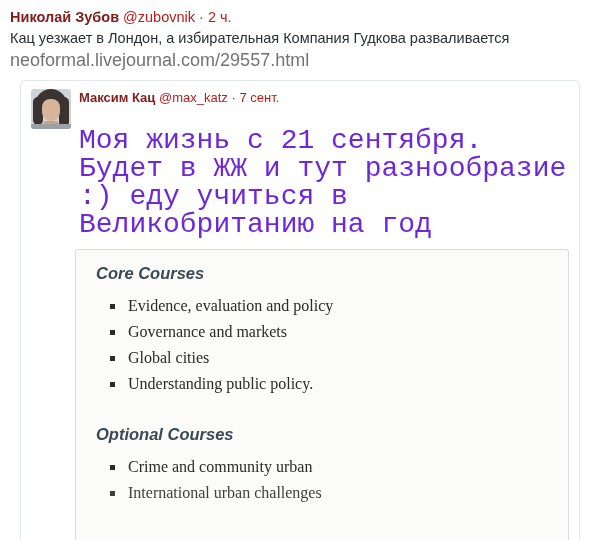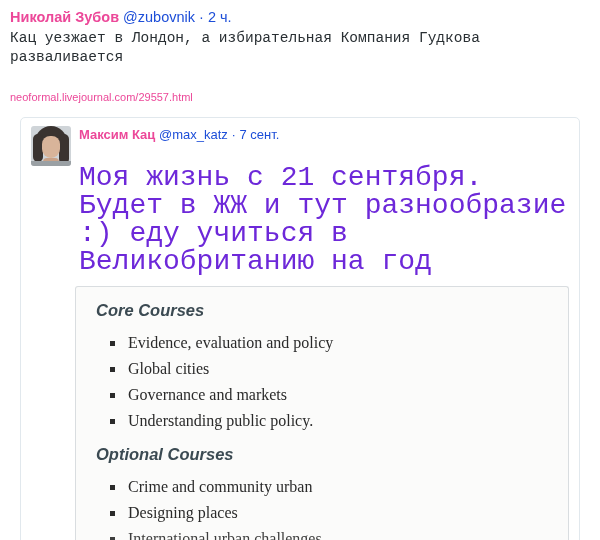--- a/index.html
+++ b/index.html
@@ -15,38 +15,37 @@
     padding:8px 10px 0 10px;
   }
   .tweet-head {
     font-size:14.5px;
     line-height:18px;
     margin-bottom:3px;
     white-space:nowrap;
   }
   .author-name {
     font-weight:bold;
-    color:#ec4899;
+    color:#7f1d1d;
   }
   .author-handle, .dot-sep, .timestamp {
-    color:#1d4ed8;
+    color:#b91c1c;
     font-weight:normal;
   }
   .tweet-text {
     font-size:14.5px;
     line-height:19px;
     color:#292f33;
-    margin-bottom:20px;
-    font-family:Liberation Mono, monospace;
+    margin-bottom:2px;
   }
   .tweet-link {
     display:block;
-    font-size:11px;
+    font-size:18px;
     line-height:20px;
-    color:#ec4899;
+    color:#737373;
     text-decoration:none;
   }
 
   
   .quote-card {
     margin:10px 10px 0 10px;
     border:1px solid #e1e8ed;
     border-radius:5px;
     background:#ffffff;
     overflow:hidden;
@@ -120,21 +119,21 @@
     font-family:"Liberation Serif", serif;
   }
   .embed-h {
     font-family:"Liberation Sans", sans-serif;
     font-weight:bold;
     font-size:16.5px;
     color:#3b4a52;
     margin:0 0 10px 2px;
     font-style:italic;
   }
-  .embed-h.second { margin-top:11px; }
+  .embed-h.second { margin-top:28px; }
   ul.embed-list {
     list-style:none;
     margin:0 0 0 0;
     padding:0 0 0 16px;
   }
   ul.embed-list li {
     position:relative;
     font-size:16px;
     line-height:26px;
     color:#2a2a2a;
@@ -178,25 +177,24 @@
         <span class="dot-sep">·</span>
         <span class="timestamp">7 сент.</span>
       </div>
     </div>
     <div class="quote-body">Моя жизнь с 21 сентября. Будет в ЖЖ и тут разнообразие :) еду учиться в Великобританию на год</div>
 
     <div class="embed-image">
       <div class="embed-h">Core Courses</div>
       <ul class="embed-list">
         <li>Evidence, evaluation and policy</li>
+        <li>Governance and markets</li>
         <li>Global cities</li>
-        <li>Governance and markets</li>
         <li>Understanding public policy.</li>
       </ul>
       <div class="embed-h second">Optional Courses</div>
       <ul class="embed-list">
         <li>Crime and community urban</li>
-        <li>Designing places</li>
         <li class="clip-last">International urban challenges</li>
       </ul>
     </div>
   </div>
 </div>
 
 </body></html>

